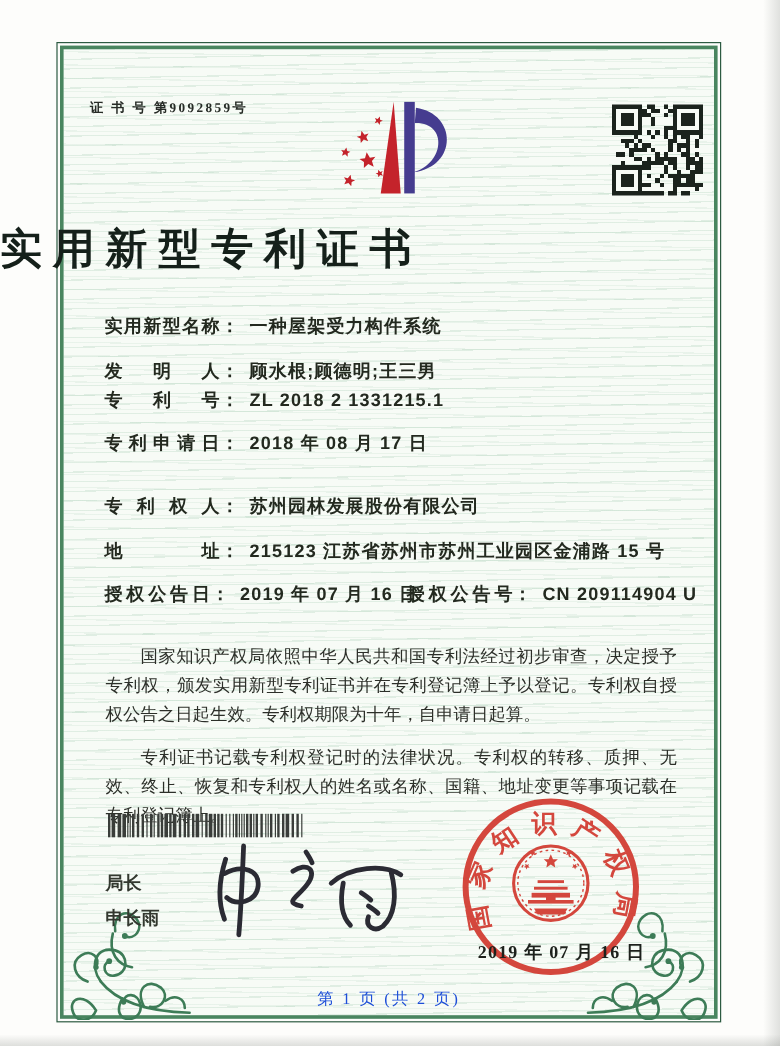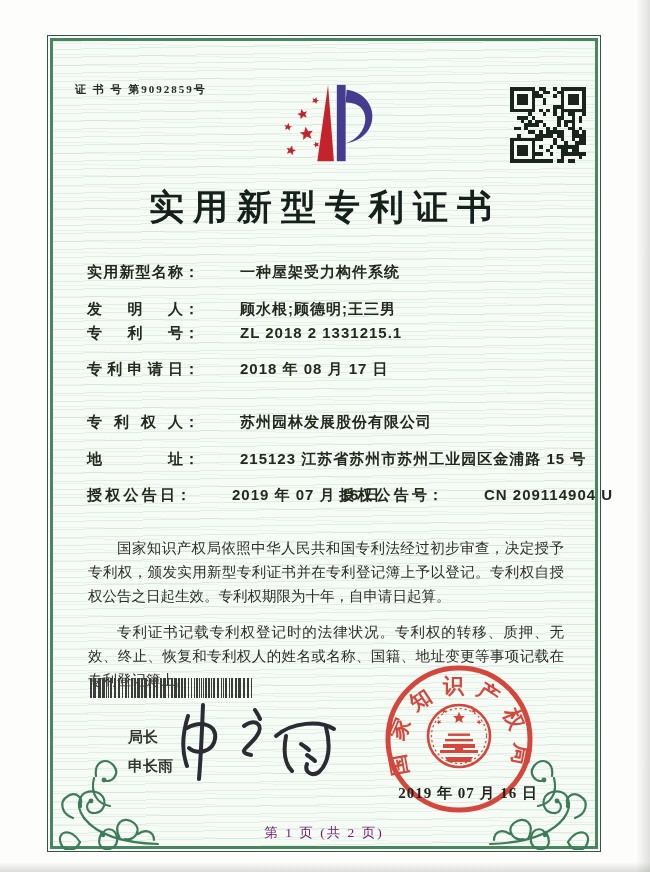--- a/index.html
+++ b/index.html
@@ -31,57 +31,57 @@
   .corner-br{right:52px;bottom:22px;transform:scaleX(-1);}
 
   .cert-number{
     position:absolute;left:75px;top:82px;font-size:11px;letter-spacing:2px;
     font-weight:600;color:#262b26;
   }
   .logo{position:absolute;left:276px;top:80px;width:108px;height:90px;}
   .qr{position:absolute;left:508px;top:87px;width:80px;height:76px;}
 
   .doc-title{
-    position:absolute;left:0;top:184px;width:650px;text-align:center;
+    position:absolute;left:0;top:184px;width:650px;text-align:left;
     font-size:35px;font-weight:700;letter-spacing:9px;color:#15201a;
   }
 
   .fields{position:absolute;left:87px;top:255px;width:500px;
     font-family:"Liberation Sans","DejaVu Sans",sans-serif;}
   .frow{position:absolute;left:0;white-space:nowrap;font-size:15px;font-weight:600;color:#23291f;}
   .flabel{display:inline-block;width:96px;text-align:justify;text-align-last:justify;vertical-align:bottom;}
   .fcolon{display:inline-block;margin:0 9px 0 1px;}
-  .fvalue{letter-spacing:1px;margin-left:32px;}
+  .fvalue{letter-spacing:1px;}
   .frow.r1{top:8px}.frow.r2{top:45px}.frow.r3{top:69px}.frow.r4{top:105px}
   .frow.r5{top:158px}.frow.r6{top:195px}.frow.r7{top:231px}
   .grant-no-group{position:absolute;left:252px;top:0;white-space:nowrap;}
   .flabel.small{width:88px;}
 
   .body-text{
     position:absolute;left:76px;top:524px;width:500px;
     font-size:14.5px;line-height:24px;text-align:justify;color:#2c2f29;
     font-weight:500;
   }
   .body-text p{margin:12px;text-indent:2em;}
 
   .barcode{position:absolute;left:90px;top:678px;width:166px;height:20px;}
 
   .signer{position:absolute;left:88px;top:722px;
     font-family:"Liberation Sans","DejaVu Sans",sans-serif;
-    font-size:15px;font-weight:600;color:#33382f;line-height:29px;margin-left:40px;}
+    font-size:15px;font-weight:600;color:#33382f;line-height:29px;}
   .signature{position:absolute;left:158px;top:700px;width:190px;height:84px;}
 
   .seal{position:absolute;left:382px;top:662px;width:154px;height:154px;opacity:0.93;}
   .seal-date{
     position:absolute;left:398px;top:784px;width:140px;text-align:center;
     font-size:15px;font-weight:700;letter-spacing:1px;color:#1d211c;
   }
   .page-footer{
     position:absolute;left:47px;top:824px;width:554px;text-align:center;
-    font-size:13.5px;color:#701a75;letter-spacing:2px;
+    font-size:13.5px;color:#1d4ed8;letter-spacing:2px;
   }
 </style>
 </head>
 <body>
 
 <div class="sheet">
 
   <div class="frame-outer">
     <div class="frame-inner"></div>
   </div>

